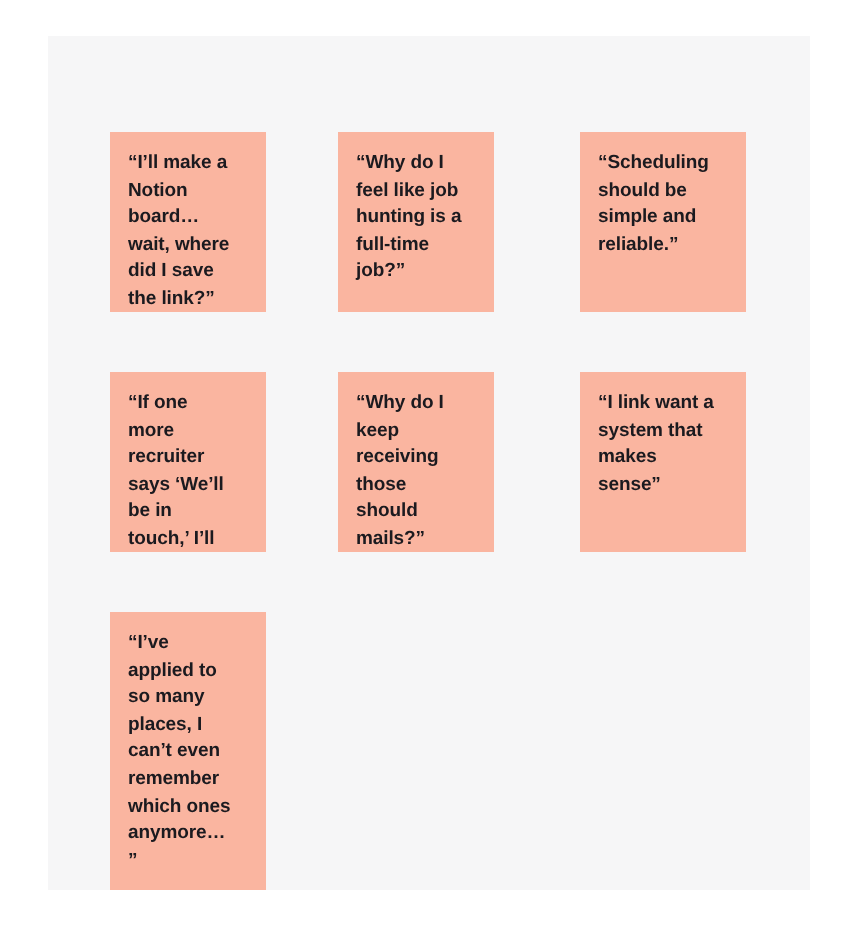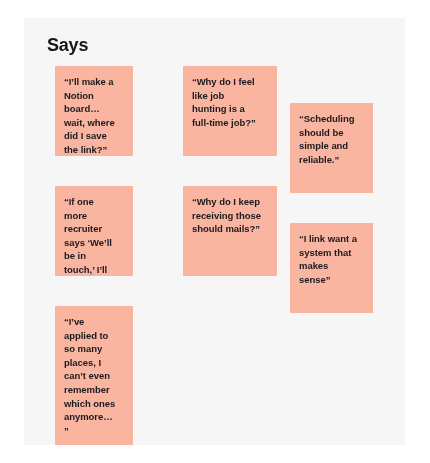--- a/index.html
+++ b/index.html
@@ -69,22 +69,22 @@
     position: absolute;
     top: 0;
     background: #fab5a0;
     box-sizing: border-box;
     padding: 9px 16px 8px 9px;
     overflow: hidden;
   }
 
   
   .col-1 { left: 7px;   width: 78px; }
-  .col-2 { left: 135px; width: 94px; }
-  .col-3 { left: 242px; width: 83px; margin-top: 37px; }
+  .col-2 { left: 121px; width: 78px; }
+  .col-3 { left: 242px; width: 83px; }
 
   .h-90  { height: 90px; }
   .h-107 { height: 139px; }
 
   .note-text {
     margin: 0;
     font-size: 9.5px;
     font-weight: bold;
     line-height: 13.6px;
     color: #1b1a1f;
@@ -93,21 +93,20 @@
     white-space: pre-wrap;
   }
 </style>
 </head>
 <body>
 
 <div class="page">
 
   <div class="board-card">
 
-    <h2 class="board-title">Says</h2>
 
     <div class="notes-area">
 
       <div class="note-row row-1">
         <div class="sticky-note col-1 h-90">
           <p class="note-text">“I’ll make a Notion board… wait, where did I save the link?”</p>
         </div>
         <div class="sticky-note col-2 h-90">
           <p class="note-text">“Why do I feel like job hunting is a full-time job?”</p>
         </div>

